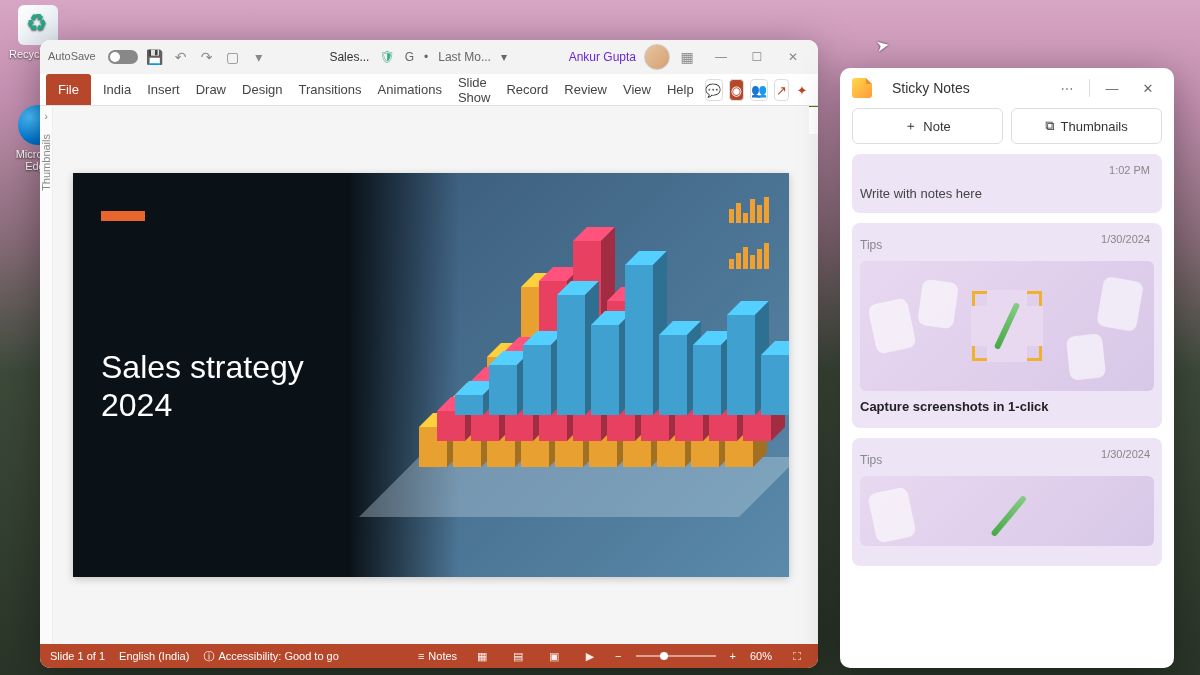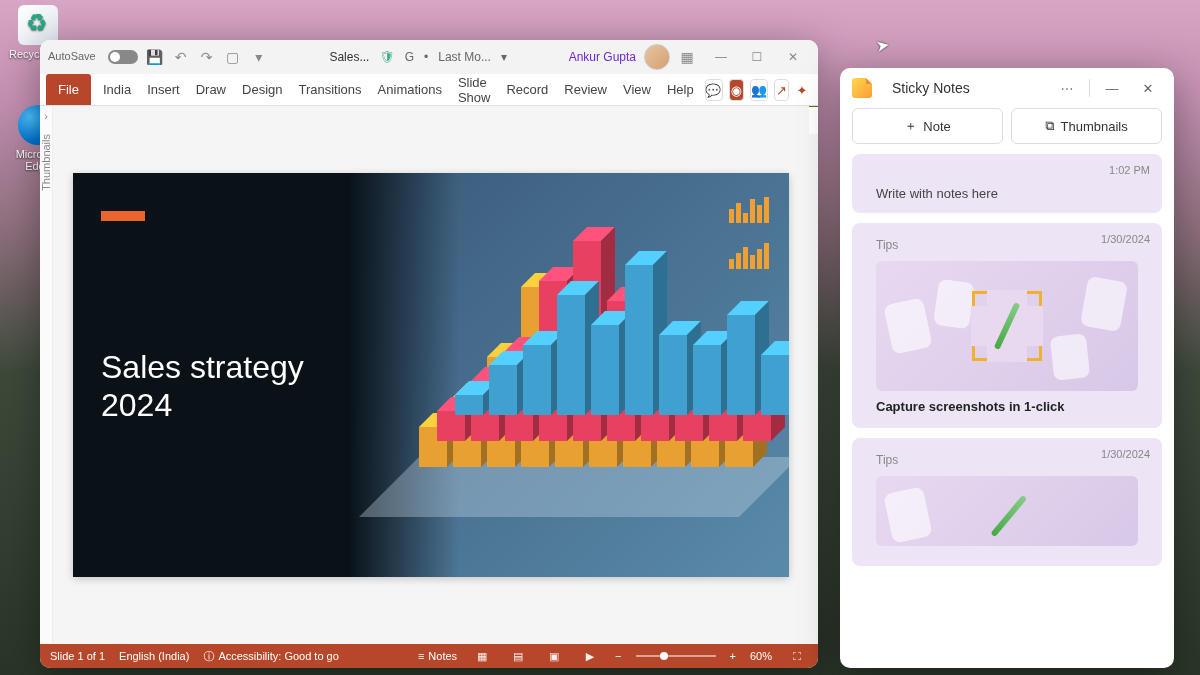--- a/index.html
+++ b/index.html
@@ -99,21 +99,21 @@
 .sticky-hbtn { width: 28px; height: 28px; display: flex; align-items: center; justify-content: center; color: #666; font-size: 13px; border-radius: 4px; }
 
 .sticky-actions { display: flex; gap: 8px; padding: 0 12px 10px; }
 .sticky-abtn { flex: 1; height: 36px; border: 1px solid #ddd; border-radius: 6px; background: #fff; display: flex; align-items: center; justify-content: center; gap: 6px; font-size: 13px; color: #333; cursor: pointer; }
 
 .sticky-section { padding: 0 12px; display: flex; align-items: center; justify-content: space-between; margin-bottom: 8px; }
 .sticky-section-title { font-size: 13px; color: #666; }
 .search-ico { color: #888; font-size: 14px; }
 
 .notes-list { flex: 1; overflow-y: auto; padding: 0 12px 12px; display: flex; flex-direction: column; gap: 10px; }
-.note-card { border-radius: 8px; padding: 12px 24px; position: relative; }
+.note-card { border-radius: 8px; padding: 12px 8px; position: relative; }
 .note-time { position: absolute; top: 10px; right: 12px; font-size: 11px; color: #888; }
 .note-purple { background: #ede4f5; }
 .note-body { font-size: 13px; color: #444; margin-top: 6px; }
 .note-tag { font-size: 12px; color: #888; }
 .note-thumb { height: 130px; margin: 8px 0; border-radius: 6px; background: linear-gradient(135deg,#e8d8f0,#d8c8e8); position: relative; overflow: hidden; }
 .note-thumb .shape { position: absolute; background: rgba(255,255,255,0.6); border-radius: 8px; }
 .bracket { position:absolute; width:70px; height:70px; border:3px solid #f0b030; left:50%; top:50%; transform:translate(-50%,-50%); }
 .bracket::before, .bracket::after { content:""; position:absolute; background:#e8d8f0; }
 .bracket::before { left:12px; right:12px; top:-4px; bottom:-4px; }
 .bracket::after { top:12px; bottom:12px; left:-4px; right:-4px; }

